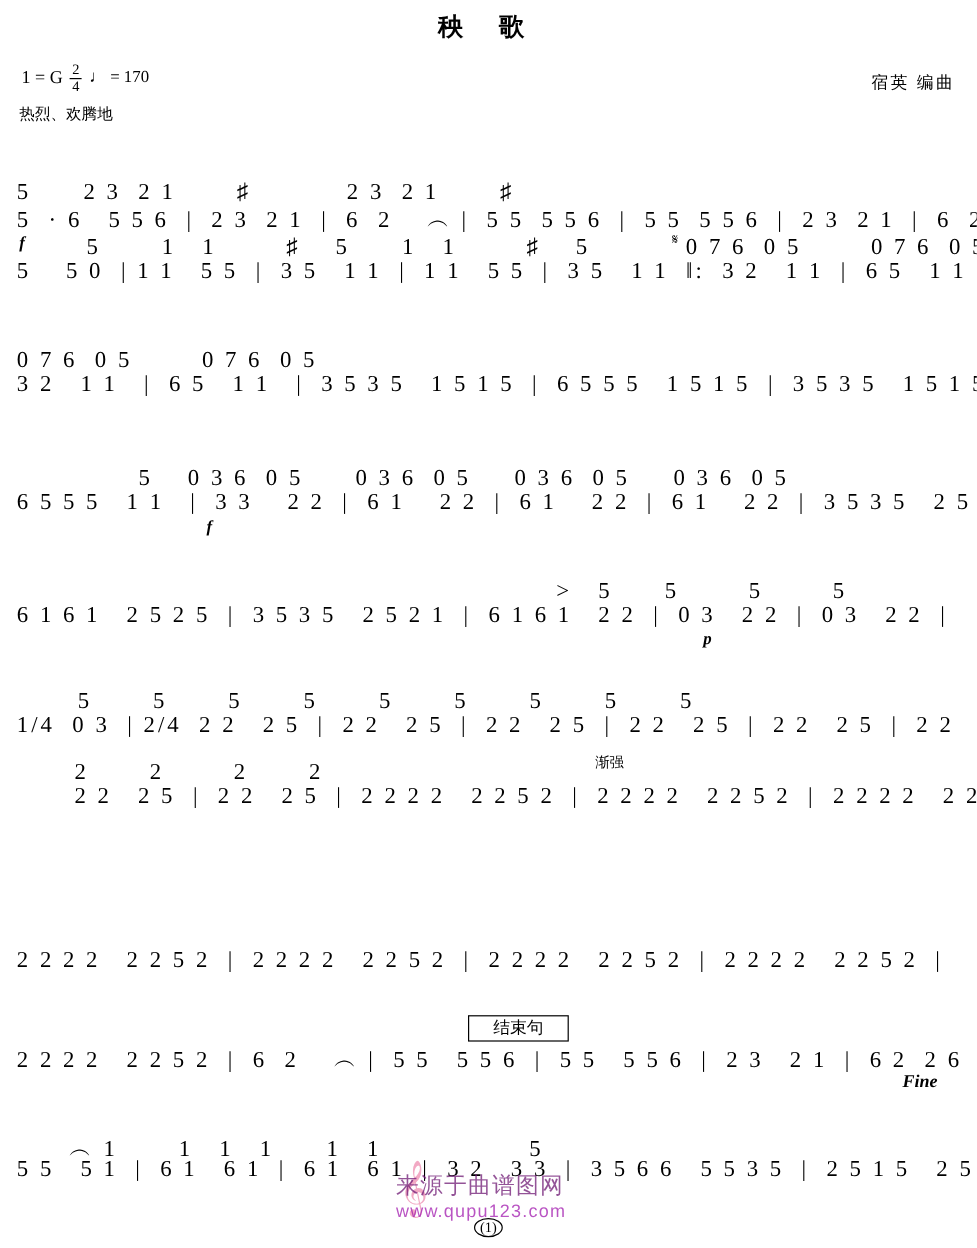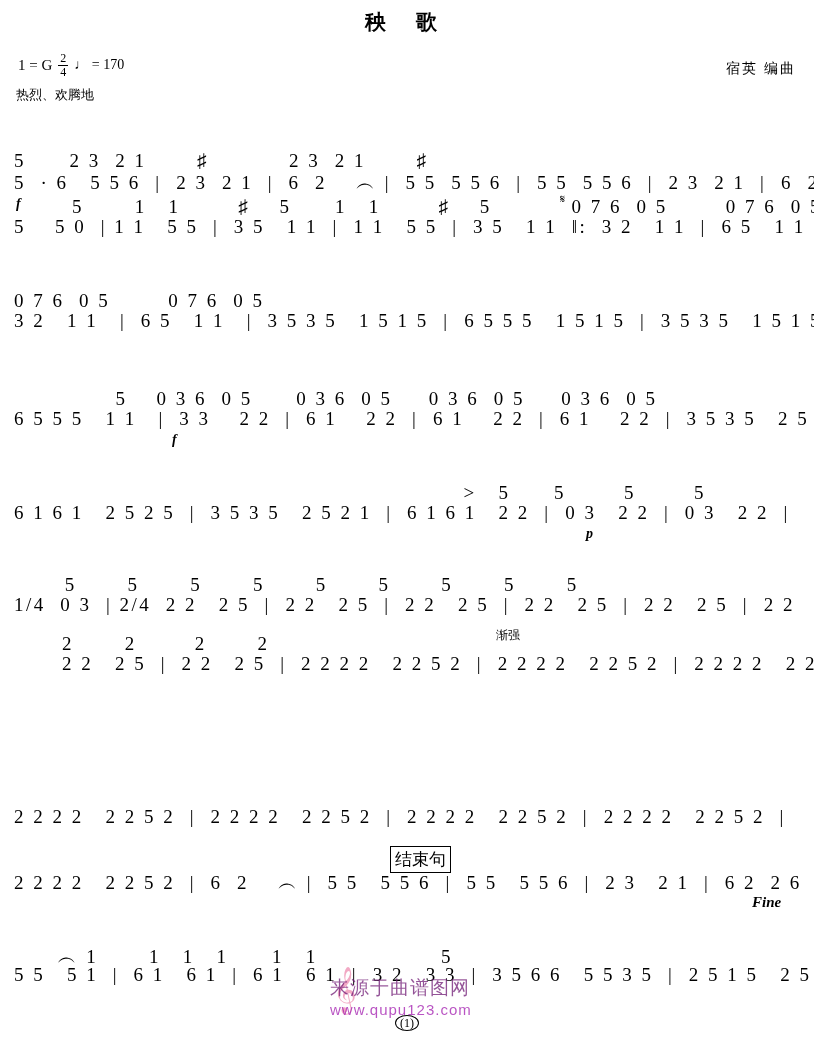--- a/index.html
+++ b/index.html
@@ -60,22 +60,22 @@
     position:absolute;
     font-family:"Liberation Serif", serif;
     font-style:italic;font-weight:bold;font-size:14px;
   }
   .mark{
     position:absolute;
     font-family:"Liberation Sans", sans-serif;font-size:12px;
   }
   .markbox{
     position:absolute;
-    font-family:"Liberation Sans", sans-serif;font-size:17px;
-    border:1px solid #000;padding:1px 4px;background:#fff;
+    font-family:"Liberation Sans", sans-serif;font-size:14px;
+    border:1px solid #000;padding:1px 20px;background:#fff;
   }
   .fine{
     position:absolute;
     font-family:"Liberation Serif", serif;font-style:italic;font-weight:bold;font-size:15px;
   }
 
   
   .wm{
     position:absolute;left:330px;top:975px;
     color:#f0a8c0;opacity:.75;
@@ -145,21 +145,21 @@
     <div class="notes">       5       5       5       5       5       5       5       5       5</div>
     <div class="sub">1/4  0 3  | 2/4  2 2   2 5  |  2 2   2 5  |  2 2   2 5  |  2 2   2 5  |  2 2   2 5  |  2 2   2 5  |</div>
   </div>
 
   <div class="row" style="top:633px;margin-left:48px;">
     <div class="notes">2       2        2       2</div>
     <div class="sub">2 2   2 5  |  2 2   2 5  |  2 2 2 2   2 2 5 2  |  2 2 2 2   2 2 5 2  |  2 2 2 2   2 2 5 2  |</div>
     <div class="mark" style="left:448px;top:-6px;">渐强</div>
   </div>
 
-  <div class="row" style="top:786px;">
+  <div class="row" style="top:770px;">
     <div class="notes"></div>
     <div class="sub">2 2 2 2   2 2 5 2  |  2 2 2 2   2 2 5 2  |  2 2 2 2   2 2 5 2  |  2 2 2 2   2 2 5 2  |</div>
   </div>
 
   <div class="row" style="top:850px;">
     <div class="sub">2 2 2 2   2 2 5 2  |  6  2    ︵ |  5 5   5 5 6  |  5 5   5 5 6  |  2 3   2 1  |  6 2  2 6  |  5  ⁄⁄⁄  5 0  ‖</div>
     <div class="markbox" style="left:390px;top:-4px;">结束句</div>
     <div class="fine" style="left:752px;top:44px;">Fine</div>
   </div>
 

